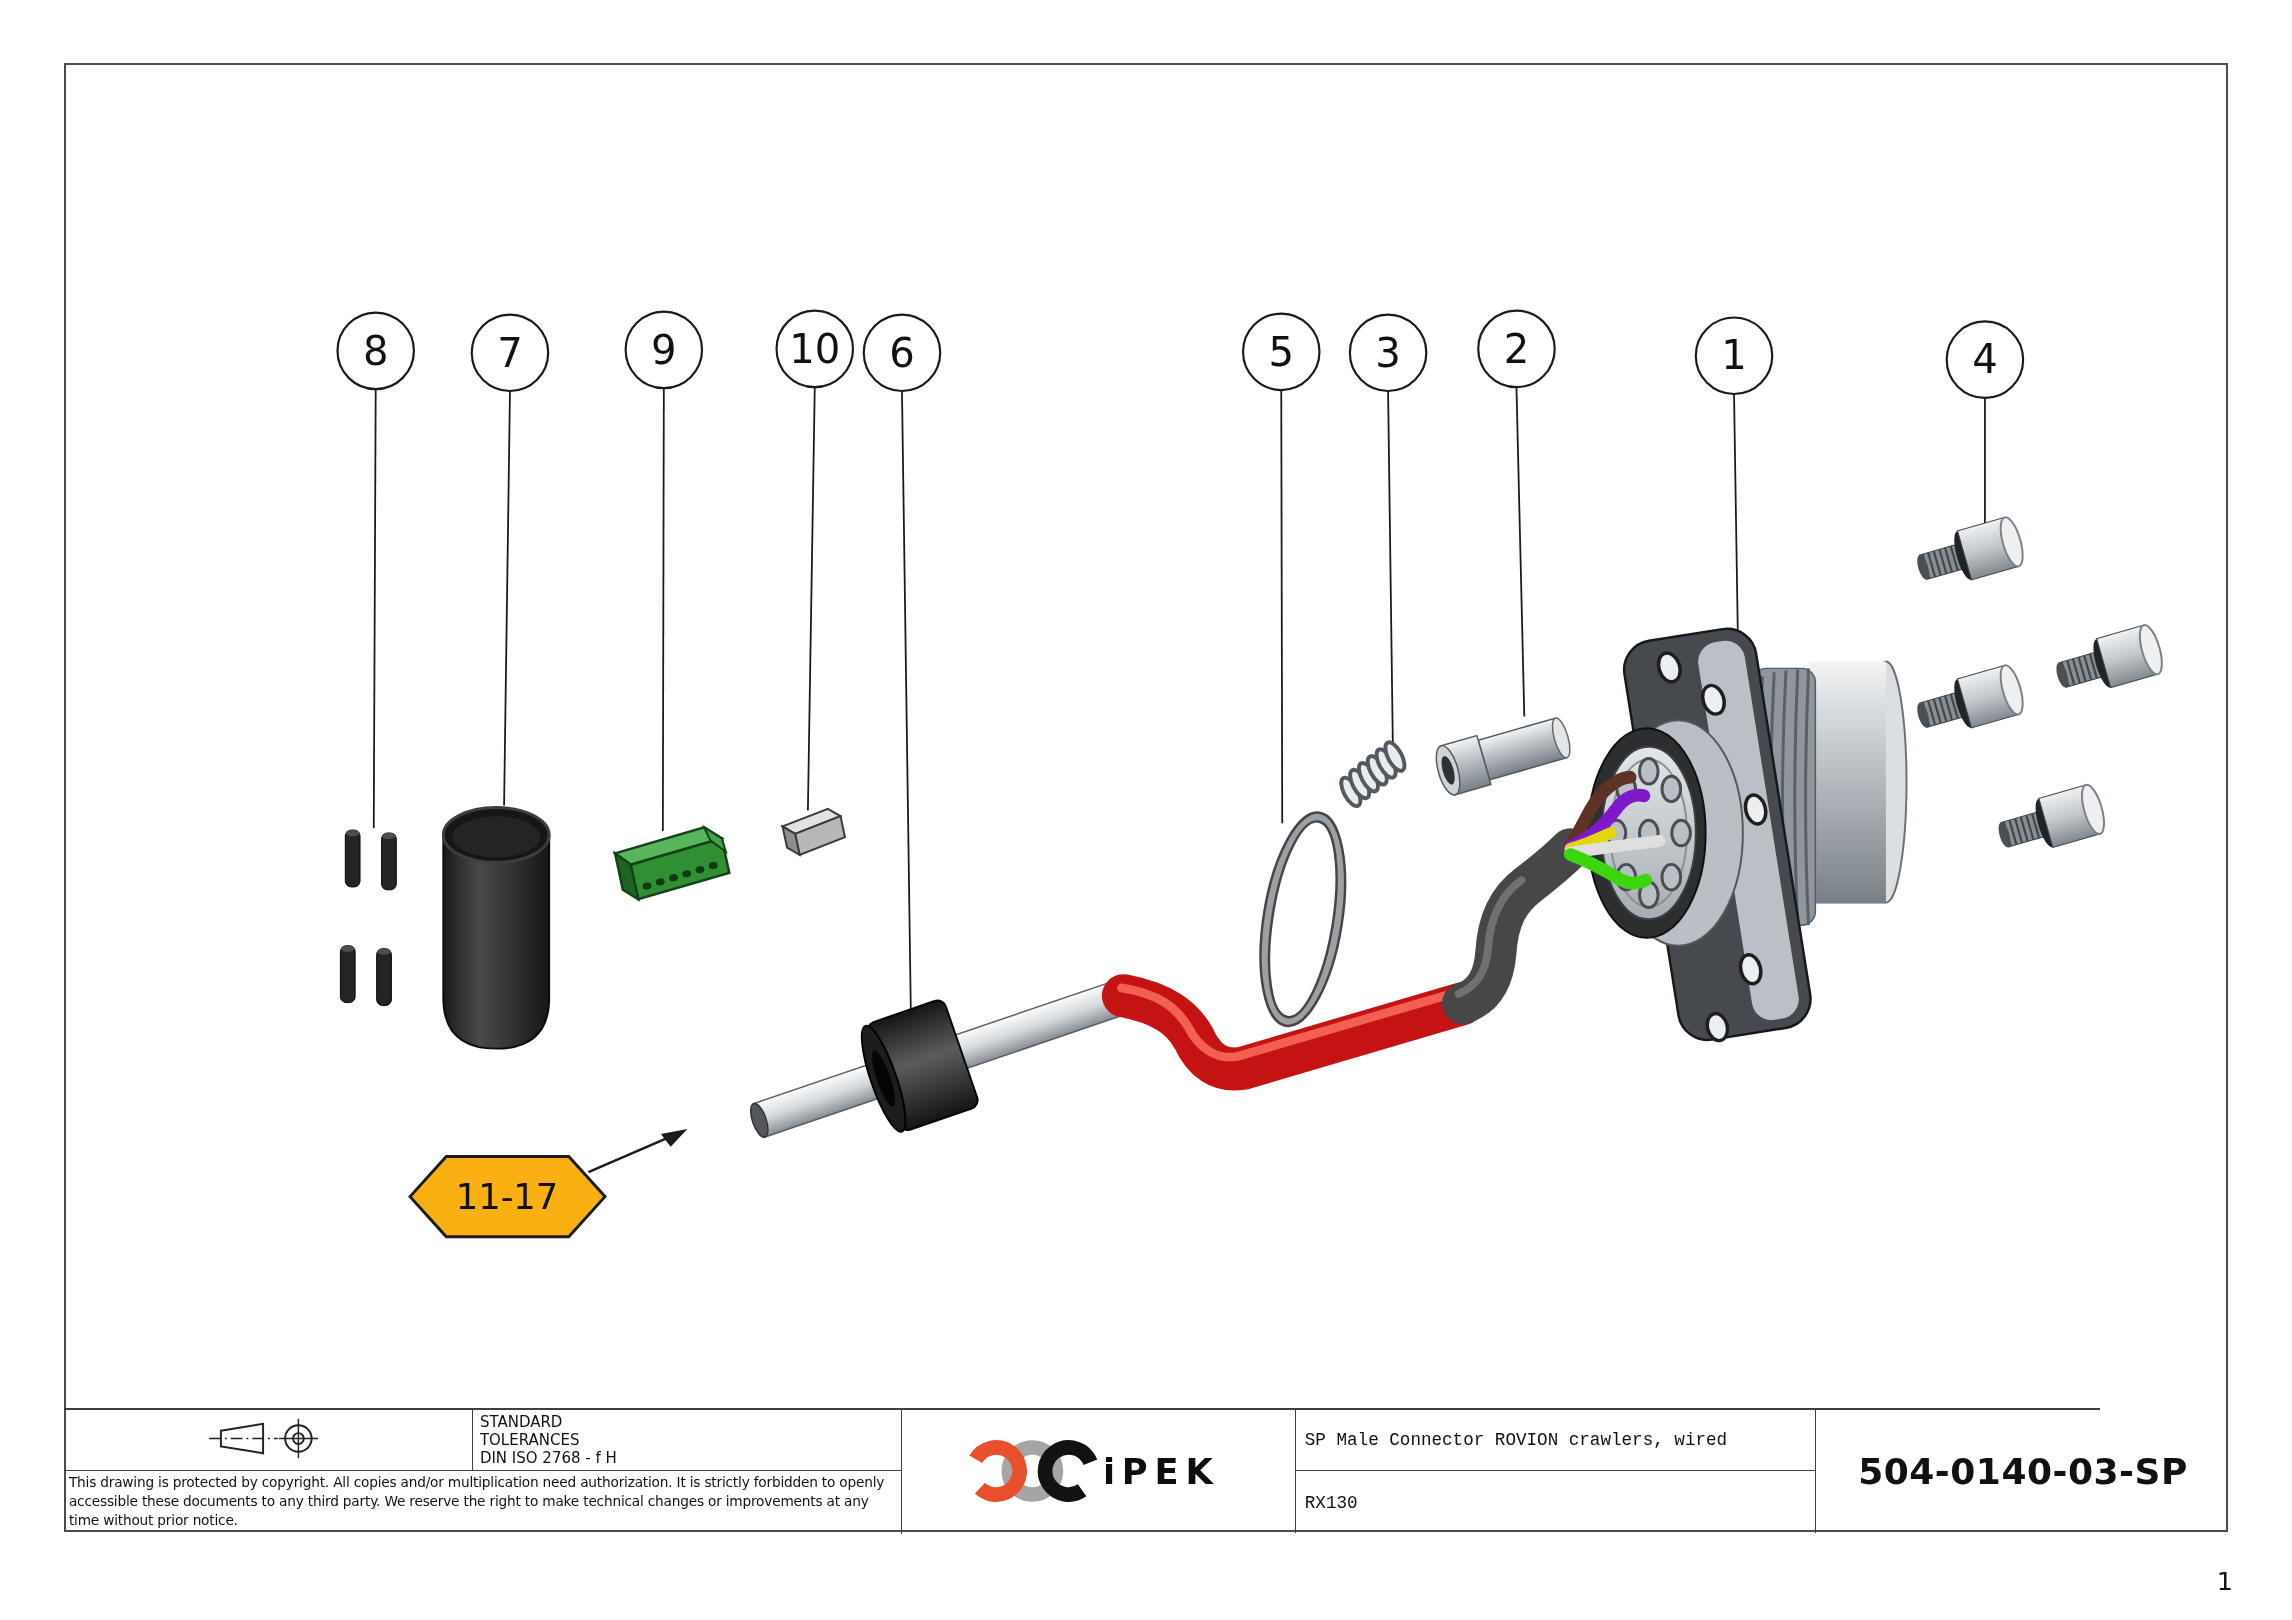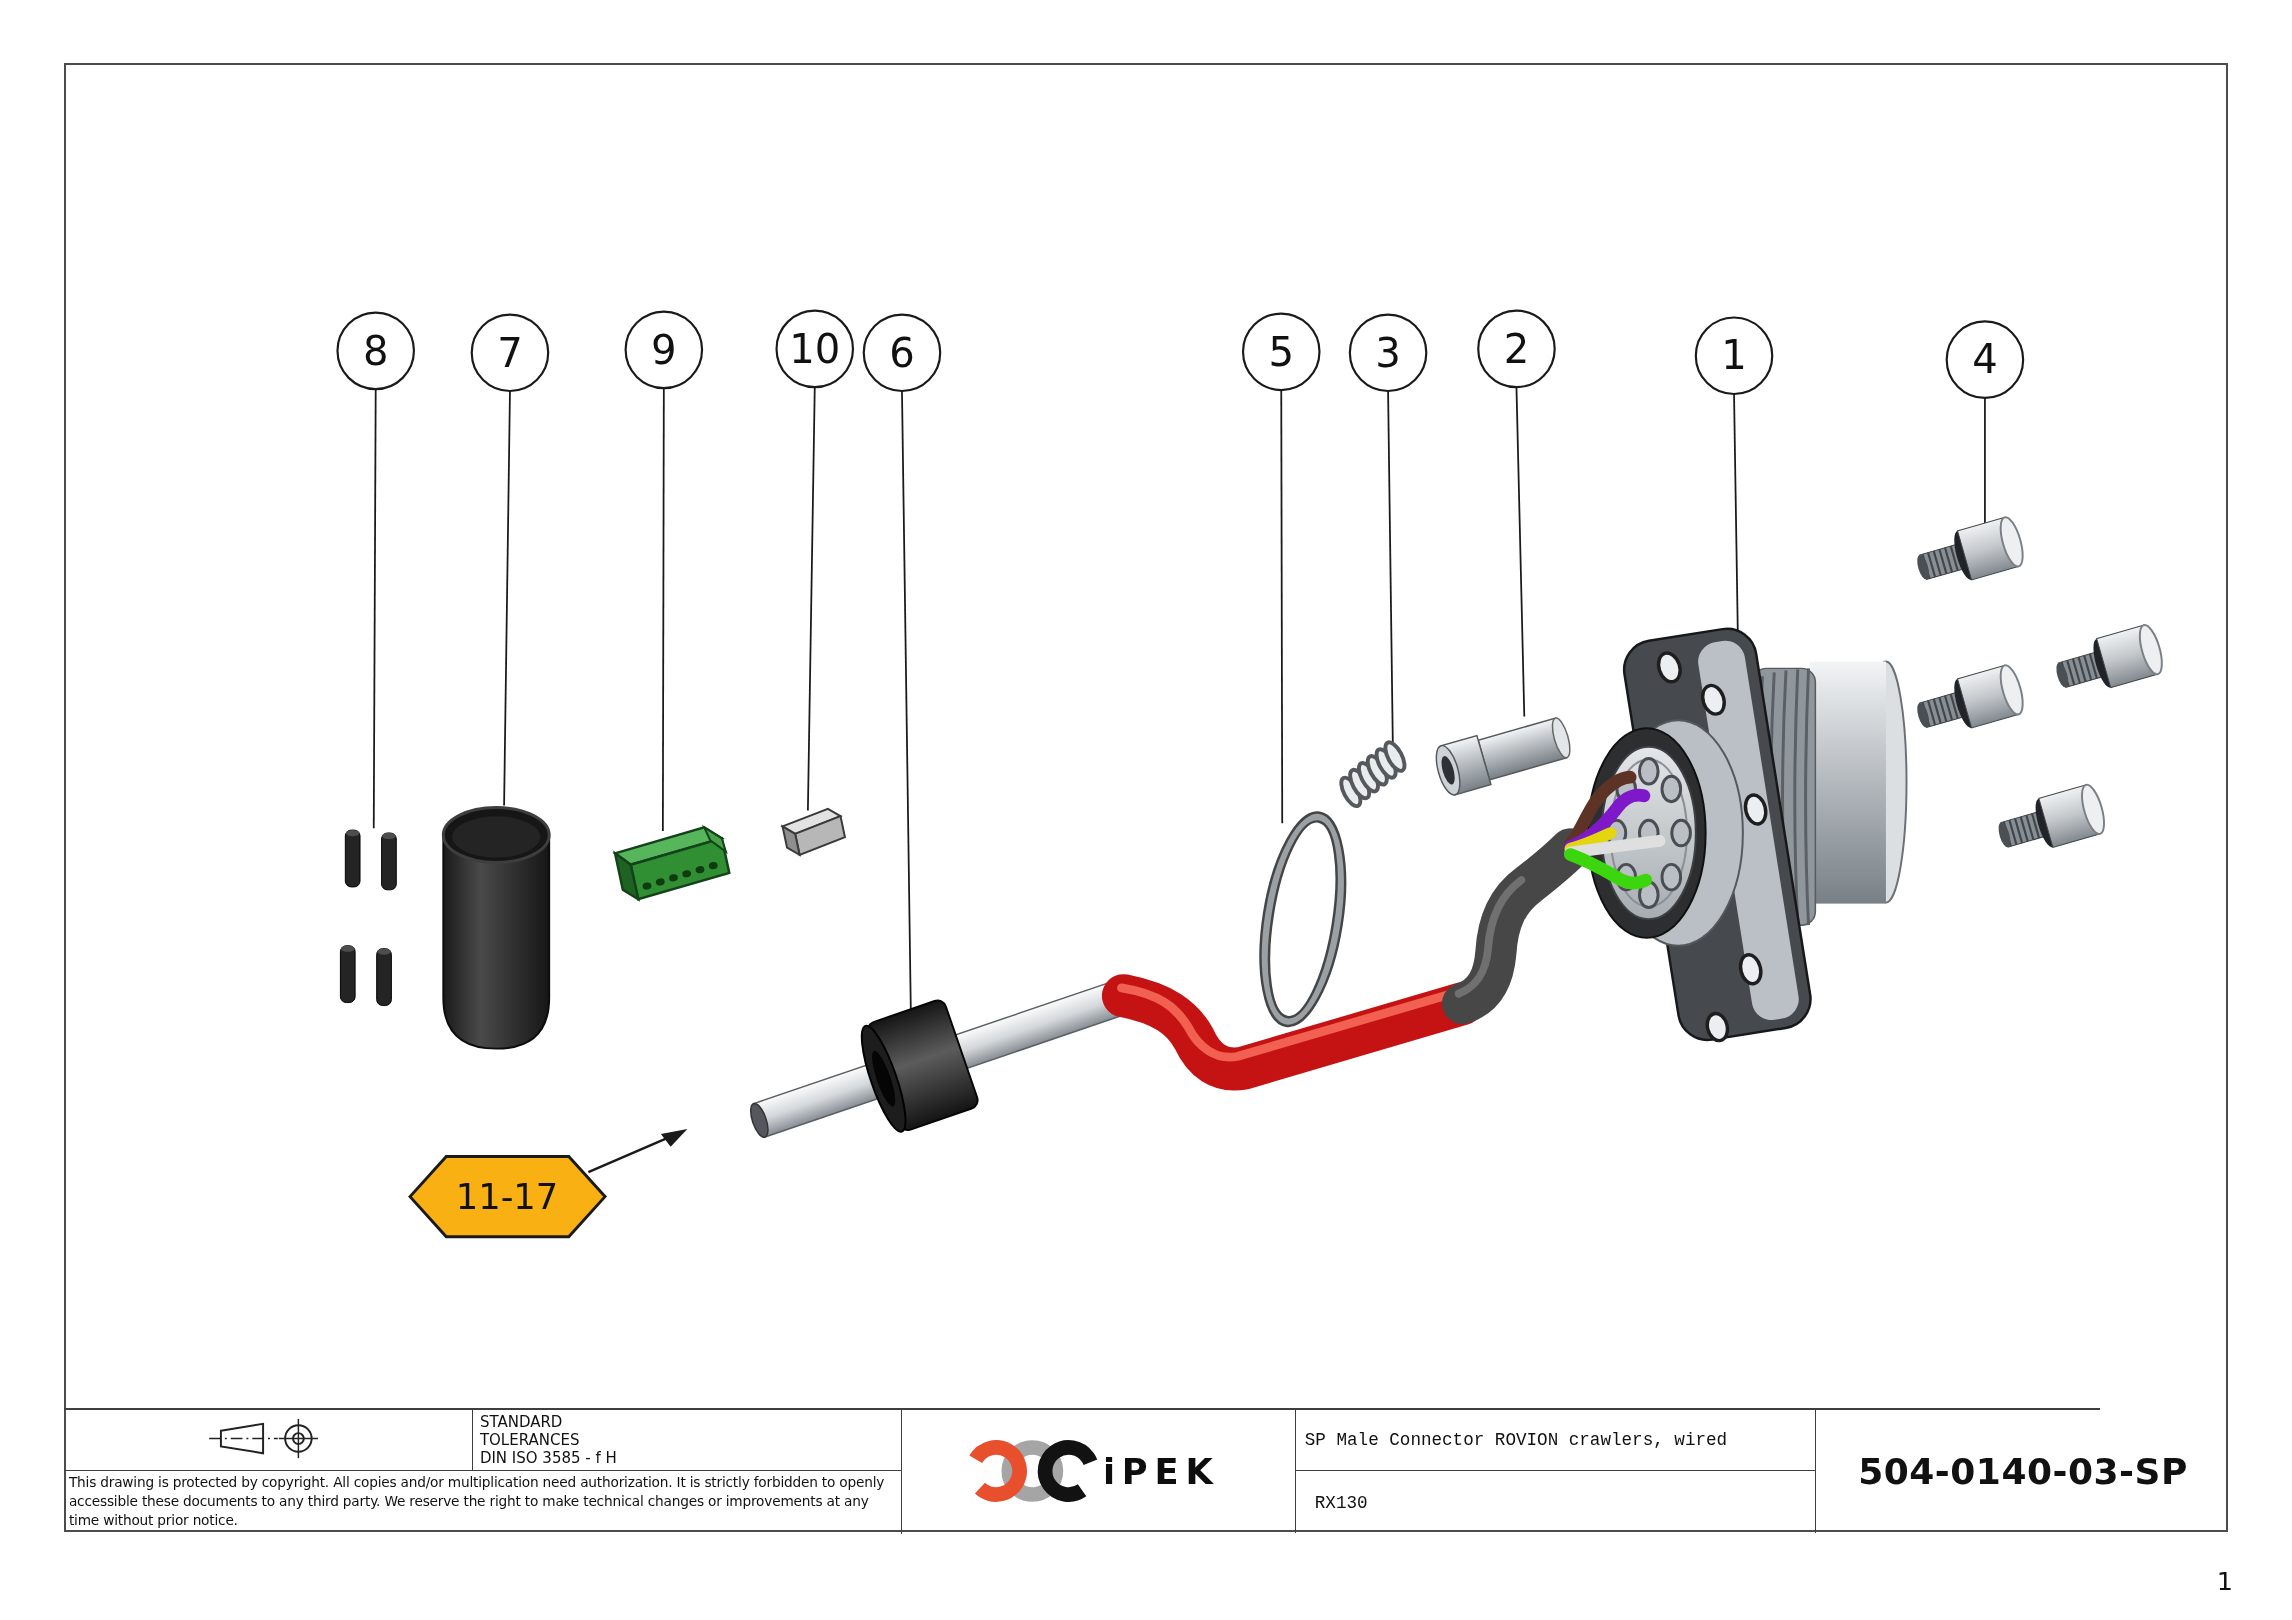--- a/index.html
+++ b/index.html
@@ -10,21 +10,21 @@
   .tb{position:absolute;left:64px;top:1408px;width:2036px;height:123px;border-top:2px solid #3f3f3f;box-sizing:border-box;}
   .tb .cell{position:absolute;box-sizing:border-box;}
   .cell-proj{left:0;top:0;width:409px;height:61px;border-right:1.5px solid #3f3f3f;border-bottom:1.5px solid #3f3f3f;}
   .cell-tol{left:409px;top:0;width:429px;height:61px;border-right:1.5px solid #3f3f3f;border-bottom:1.5px solid #3f3f3f;
             padding:2.9px 0 0 6.9px;font-size:15px;line-height:1.22;}
   .cell-copy{left:0;top:61px;width:838px;height:63px;border-right:1.5px solid #3f3f3f;padding:2px 4.9px;font-size:13.7px;line-height:1.38;letter-spacing:-0.2px;}
   .cell-logo{left:838px;top:0;width:394px;height:123px;border-right:1.5px solid #3f3f3f;}
   .cell-title{left:1232px;top:0;width:520px;height:123px;border-right:1.5px solid #3f3f3f;font-size:17.6px;font-family:Liberation Mono, monospace;}
   .cell-title .row1{position:absolute;left:0;top:0;width:100%;height:61px;border-bottom:1.5px solid #3f3f3f;box-sizing:border-box;
                     display:flex;align-items:center;padding-left:8.8px;}
-  .cell-title .row2{position:absolute;left:10px;top:61px;width:100%;height:63px;display:flex;align-items:center;padding-left:8.8px;box-sizing:border-box;}
+  .cell-title .row2{position:absolute;left:0;top:61px;width:100%;height:63px;display:flex;align-items:center;padding-left:8.8px;box-sizing:border-box;}
   .cell-pn{left:1753px;top:0;width:412px;height:123px;display:flex;align-items:center;justify-content:center;
            font-size:36px;font-weight:bold;letter-spacing:0.5px;}
   .pagenum{position:absolute;left:2188px;top:1566px;width:45px;text-align:right;font-size:25.5px;}
   .balloon-text{font-size:41px;fill:#111;}
   .hex-text{font-size:36px;fill:#111;}
 </style>
 </head>
 <body>
 
 <div class="frame"></div>
@@ -299,21 +299,21 @@
       <polygon points="160,21 203,14 203,44 160,37" fill="none" stroke="#222" stroke-width="2"></polygon>
       <circle cx="239" cy="29" r="13.5" fill="none" stroke="#222" stroke-width="2"></circle>
       <circle cx="239" cy="29" r="5.5" fill="none" stroke="#222" stroke-width="2"></circle>
       <line x1="219" y1="29" x2="259" y2="29" stroke="#222" stroke-width="1.5"></line>
       <line x1="239" y1="9" x2="239" y2="49" stroke="#222" stroke-width="1.5"></line>
     </svg>
   </div>
   <div class="cell cell-tol">
     <div>STANDARD</div>
     <div>TOLERANCES</div>
-    <div>DIN ISO 3585 - f H</div>
+    <div>DIN ISO 2768 - f H</div>
   </div>
   <div class="cell cell-logo">
     <svg width="392" height="122" viewBox="0 0 400 124">
       <g fill="none" stroke-width="15">
         <circle cx="133" cy="62" r="24" stroke="#A5A5A5"></circle>
         <circle cx="96" cy="62" r="24" stroke-dasharray="118 33" transform="rotate(-150 96 62)" stroke="#E8502D"></circle>
         <circle cx="170" cy="62" r="24" stroke-dasharray="118 33" transform="rotate(55 170 62)" stroke="#121212"></circle>
       </g>
       <text x="205" y="75" font-size="36" font-weight="bold" letter-spacing="7" fill="#0d0d0d">iPEK</text>
     </svg>

